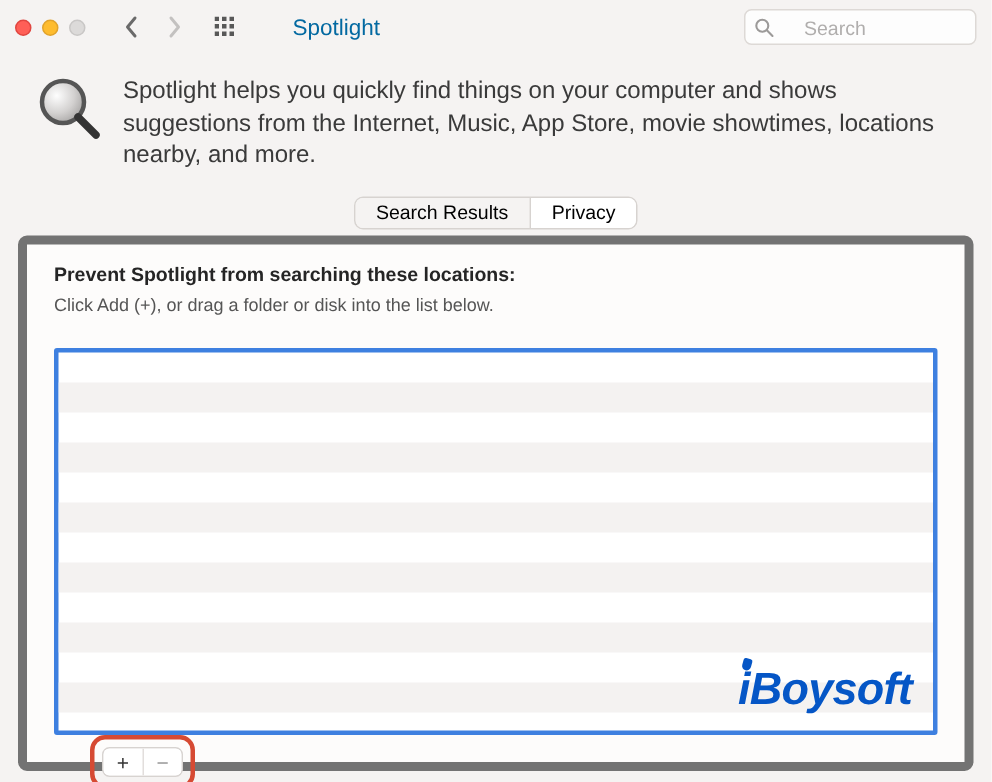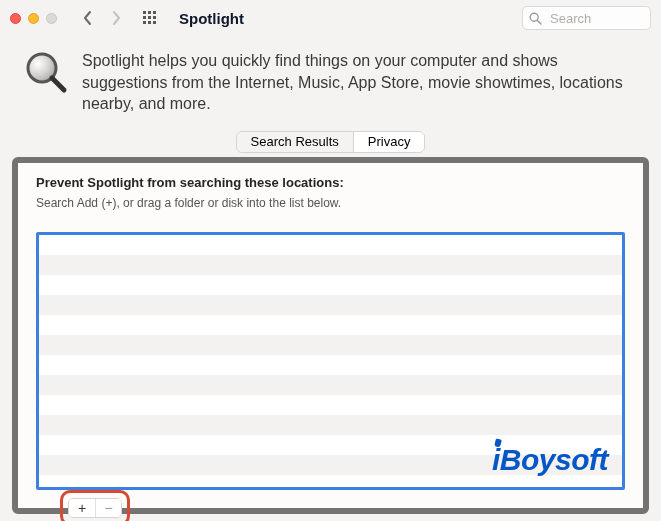--- a/index.html
+++ b/index.html
@@ -20,28 +20,28 @@
 }
 .traffic { display: flex; gap: 7px; align-items: center; margin-right: 14px; }
 .traffic .dot { width: 11px; height: 11px; border-radius: 50%; }
 .dot-red { background: #ff5f57; border: 0.5px solid #e14640; }
 .dot-yellow { background: #febc2e; border: 0.5px solid #e1a32b; }
 .dot-gray { background: #dcdad9; border: 0.5px solid #c9c7c6; }
 .navbtn { width: 22px; height: 22px; display: flex; align-items:center; justify-content:center; color:#7a7a7a; font-size: 20px; }
 .navbtn.disabled { color:#bdbbba; }
 .grid-icon { width: 22px; display:flex; align-items:center; justify-content:center; margin: 0 6px; }
 .grid-icon svg { fill:#585858; }
-.title { font-size: 15px; font-weight: 700; color: #0f172a; margin-left: 6px; flex: 1; }
+.title { font-size: 15px; font-weight: 400; color: #0369a1; margin-left: 22px; flex: 1; }
 .searchbox {
-  width: 129px; height: 24px;
+  width: 155px; height: 24px;
   background: #fdfdfd;
   border: 1px solid #ddd9d6;
   border-radius: 5px;
   display: flex; align-items: center; padding: 0 6px;
-  color: #b0aead; gap: 8px;
+  color: #b0aead; gap: 20px;
 }
 .searchbox svg { stroke: #9c9a99; }
 .header {
   display: flex; gap: 14px; padding: 14px 24px 20px 24px;
 }
 .header .magnifier { flex-shrink: 0; }
 .header .desc { font-size: 16px; color: #3a3a3a; line-height: 1.35; }
 .panel {
   margin: 0 12px;
   padding-bottom: 14px;
@@ -183,21 +183,21 @@
 
 <div class="panel">
   <div class="tabs">
     <div class="tabs-inner">
       <div class="tab">Search Results</div>
       <div class="tab active">Privacy</div>
     </div>
   </div>
   <div class="body">
     <div class="prevent-title">Prevent Spotlight from searching these locations:</div>
-    <div class="prevent-sub">Search Add (+), or drag a folder or disk into the list below.</div>
+    <div class="prevent-sub">Click Add (+), or drag a folder or disk into the list below.</div>
     <div class="listarea">
       <div class="row"></div>
       <div class="row"></div>
       <div class="row"></div>
       <div class="row"></div>
       <div class="row"></div>
       <div class="row"></div>
       <div class="row"></div>
       <div class="row"></div>
       <div class="row"></div>

